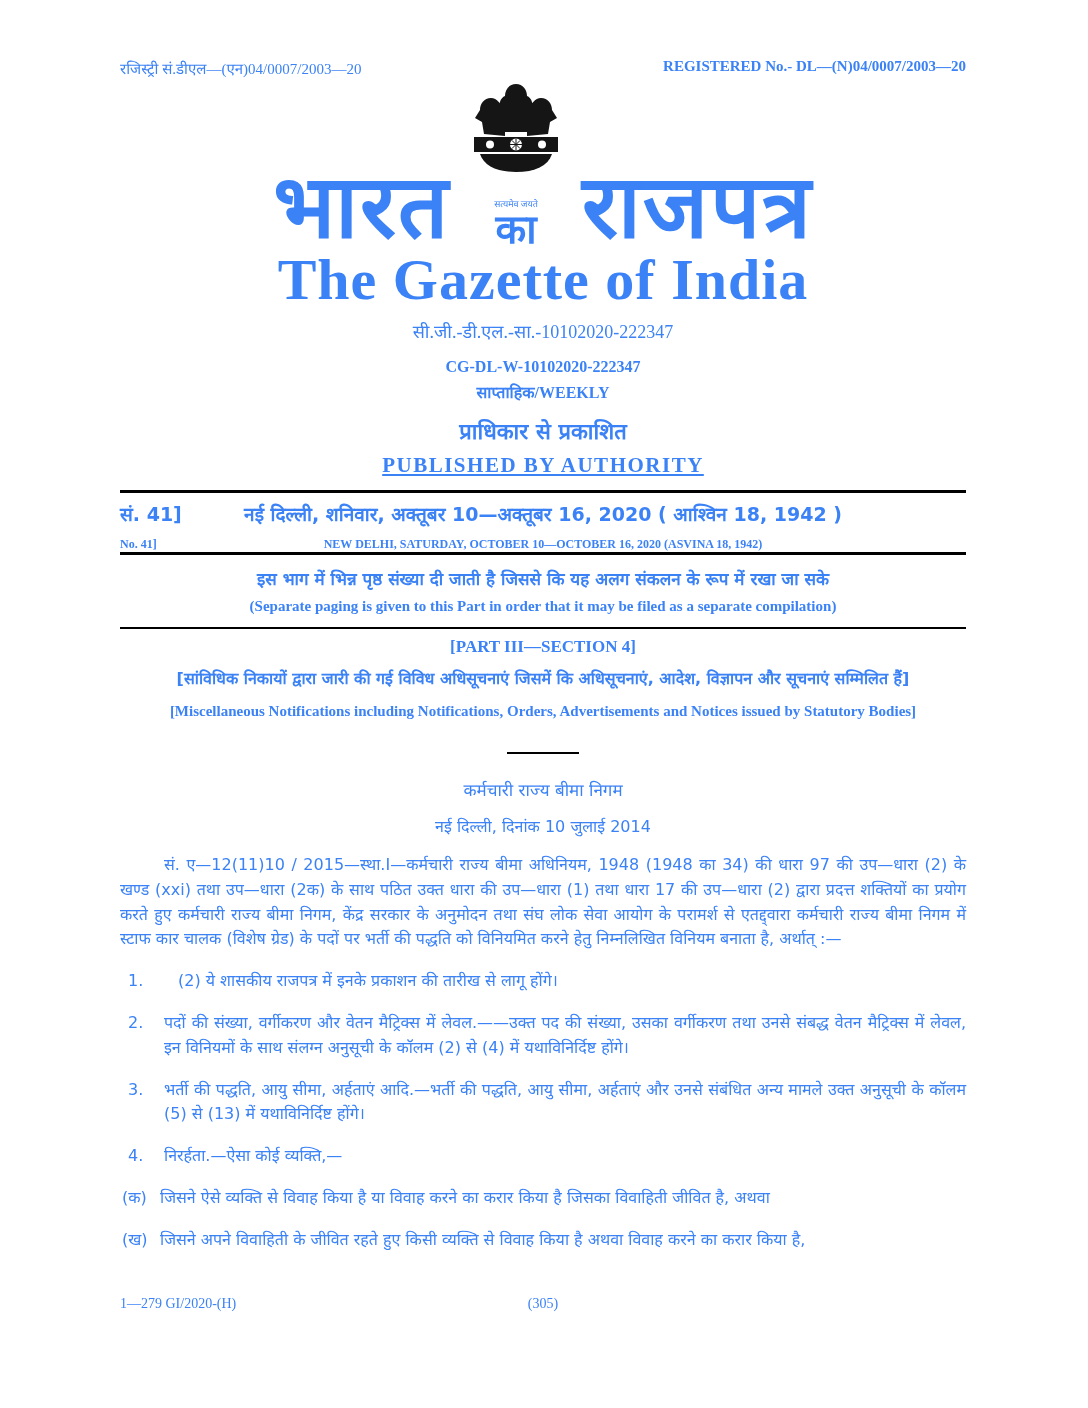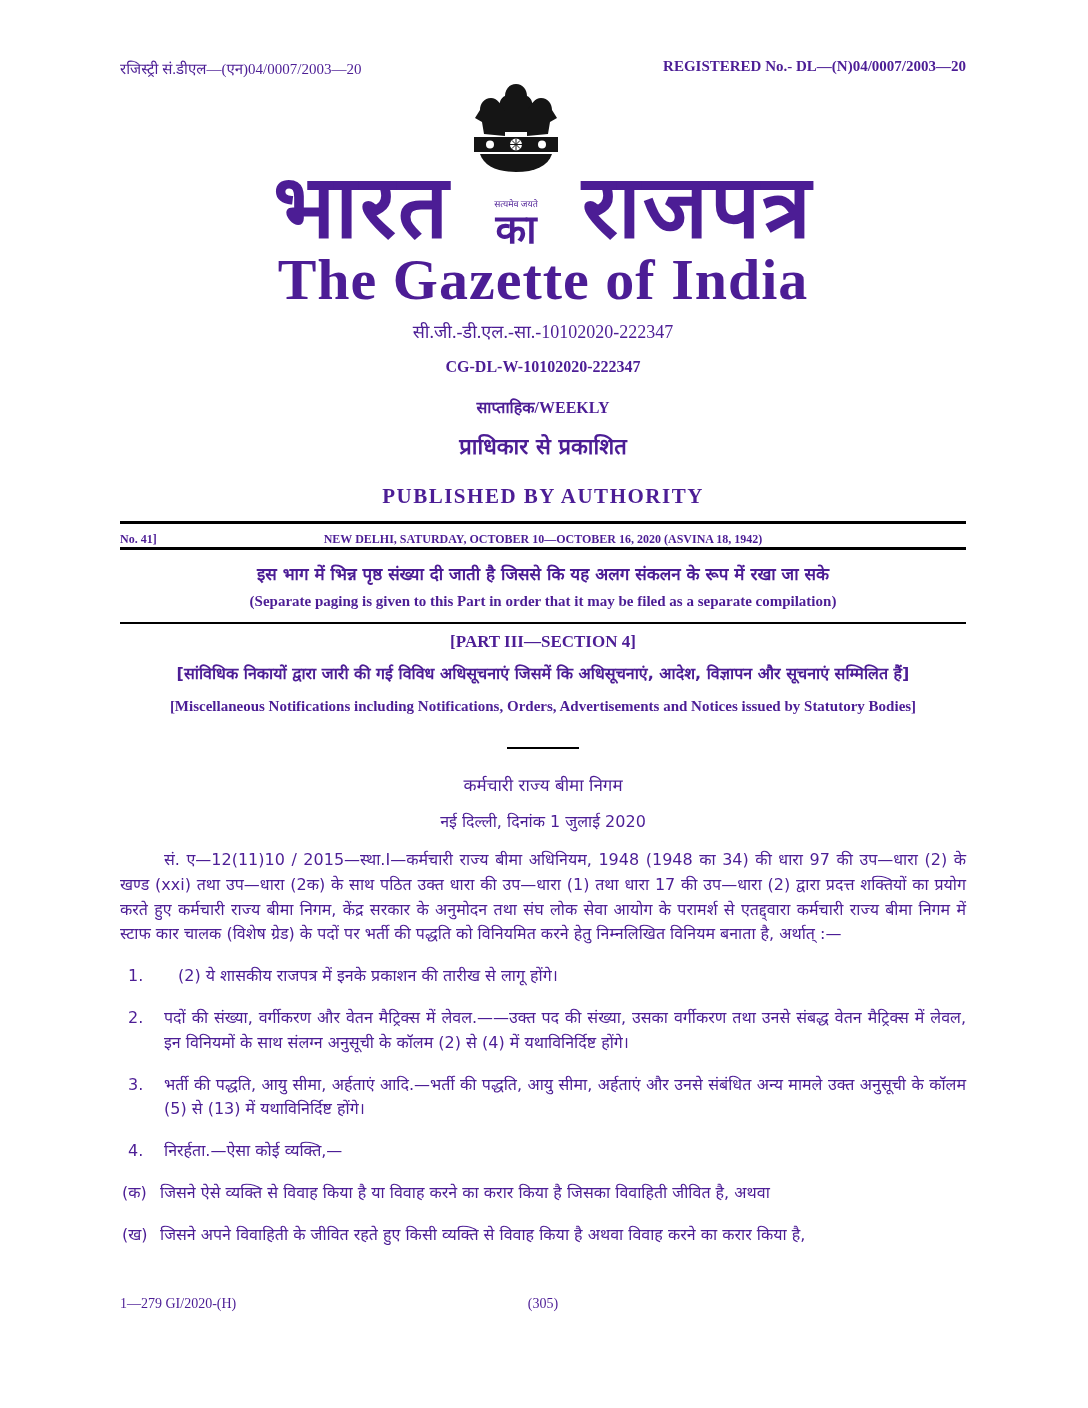--- a/index.html
+++ b/index.html
@@ -1,41 +1,41 @@
 <!DOCTYPE html>
 <html><head>
 <meta charset="utf-8">
 <style>
   html,body{margin:0;padding:0;background:#ffffff;}
   .page{
     width:1088px;height:1408px;position:relative;box-sizing:border-box;
-    margin:0 auto;background:#fff;color:#4c1d95;
+    margin:0 auto;background:#fff;color:#3b82f6;
     padding:58px 122px 0 120px;
     font-family:"Liberation Serif","DejaVu Serif",serif;
     overflow:hidden;
   }
   .reg-row{display:flex;justify-content:space-between;font-size:15px;font-weight:bold;}
   .reg-left{font-weight:normal;}
   
   .title-row{display:flex;justify-content:center;align-items:flex-end;margin-top:2px;}
   .t-big{font-size:88px;font-weight:900;line-height:0.95;letter-spacing:2px;
          font-family:"DejaVu Sans","Liberation Sans",sans-serif;}
   .emblem-col{display:flex;flex-direction:column;align-items:center;margin:0 14px;}
   .motto{font-size:9px;line-height:1;margin:2px 0 0 0;}
   .t-mid{font-size:40px;font-weight:900;line-height:1.0;
          font-family:"DejaVu Sans","Liberation Sans",sans-serif;}
   .gazette-en{text-align:center;font-size:58px;font-weight:bold;letter-spacing:1px;
               margin-top:2px;line-height:1.0;}
   .c{text-align:center;}
   .code-hi{font-size:18px;margin-top:10px;}
   .code-en{font-size:16px;font-weight:bold;margin-top:15px;}
-  .weekly{font-size:16px;font-weight:bold;margin-top:20px;}
+  .weekly{font-size:16px;font-weight:bold;margin-top:5px;}
   .auth-hi{font-size:22px;font-weight:bold;margin-top:12px;
            font-family:"DejaVu Sans","Liberation Sans",sans-serif;}
-  .auth-en{font-size:21px;font-weight:bold;letter-spacing:1.5px;margin-top:24px;}
+  .auth-en{font-size:21px;font-weight:bold;letter-spacing:1.5px;margin-top:8px;text-decoration:underline;}
   .rule{border:0;border-top:3px solid #000;margin:0;}
   .rule.mt{margin-top:12px;}
   .rule-thin{border:0;border-top:2px solid #000;margin:0;}
   .issue-row{position:relative;text-align:center;padding:8px 0 2px 0;font-weight:bold;}
   .issue-row.hi{font-size:19px;font-family:"DejaVu Sans","Liberation Sans",sans-serif;}
   .issue-row.en{font-size:12px;padding-bottom:0;}
   .issue-no{position:absolute;left:0;}
   .note-hi{font-size:17px;font-weight:bold;margin-top:12px;
            font-family:"DejaVu Sans","Liberation Sans",sans-serif;}
   .note-en{font-size:15px;font-weight:bold;margin:8px 0 12px 0;}
@@ -99,40 +99,44 @@
   <div class="gazette-en">The Gazette of India</div>
 
   <div class="c code-hi">सी.जी.-डी.एल.-सा.-10102020-222347</div>
   <div class="c code-en">CG-DL-W-10102020-222347</div>
   <div class="c weekly">साप्ताहिक/WEEKLY</div>
   <div class="c auth-hi">प्राधिकार से प्रकाशित</div>
   <div class="c auth-en">PUBLISHED BY AUTHORITY</div>
 
   <hr class="rule mt">
 
+  <div class="issue-row hi">
+    <span class="issue-no">सं. 41]</span>
+    <span>नई दिल्ली, शनिवार, अक्तूबर 10—अक्तूबर 16, 2020 ( आश्विन 18, 1942 )</span>
+  </div>
   <div class="issue-row en">
     <span class="issue-no">No. 41]</span>
     <span>NEW DELHI, SATURDAY, OCTOBER 10—OCTOBER 16, 2020 (ASVINA 18, 1942)</span>
   </div>
 
   <hr class="rule">
 
   <div class="c note-hi">इस भाग में भिन्न पृष्ठ संख्या दी जाती है जिससे कि यह अलग संकलन के रूप में रखा जा सके</div>
   <div class="c note-en">(Separate paging is given to this Part in order that it may be filed as a separate compilation)</div>
 
   <hr class="rule-thin">
 
   <div class="c part-en">[PART III—SECTION 4]</div>
   <div class="c part-desc-hi">[सांविधिक निकायों द्वारा जारी की गई विविध अधिसूचनाएं जिसमें कि अधिसूचनाएं, आदेश, विज्ञापन और सूचनाएं सम्मिलित हैं]</div>
   <div class="c part-desc-en">[Miscellaneous Notifications including Notifications, Orders, Advertisements and Notices issued by Statutory Bodies]</div>
 
   <div class="short-div"></div>
 
   <div class="c org">कर्मचारी राज्य बीमा निगम</div>
-  <div class="c dateline">नई दिल्ली, दिनांक 1 जुलाई 2020</div>
+  <div class="c dateline">नई दिल्ली, दिनांक 10 जुलाई 2014</div>
 
   <div class="body-para">सं. ए—12(11)10 / 2015—स्था.I—कर्मचारी राज्य बीमा अधिनियम, 1948 (1948 का 34) की धारा 97 की उप—धारा (2) के खण्ड (xxi) तथा उप—धारा (2क) के साथ पठित उक्त धारा की उप—धारा (1) तथा धारा 17 की उप—धारा (2) द्वारा प्रदत्त शक्तियों का प्रयोग करते हुए कर्मचारी राज्य बीमा निगम, केंद्र सरकार के अनुमोदन तथा संघ लोक सेवा आयोग के परामर्श से एतद्द्वारा कर्मचारी राज्य बीमा निगम में स्टाफ कार चालक (विशेष ग्रेड) के पदों पर भर्ती की पद्धति को विनियमित करने हेतु निम्नलिखित विनियम बनाता है, अर्थात् :—</div>
 
   <div class="item">
     <span class="marker">1.</span>
   </div>
   <div class="item cont">
     <span>(2) ये शासकीय राजपत्र में इनके प्रकाशन की तारीख से लागू होंगे।</span>
   </div>
   <div class="item">

